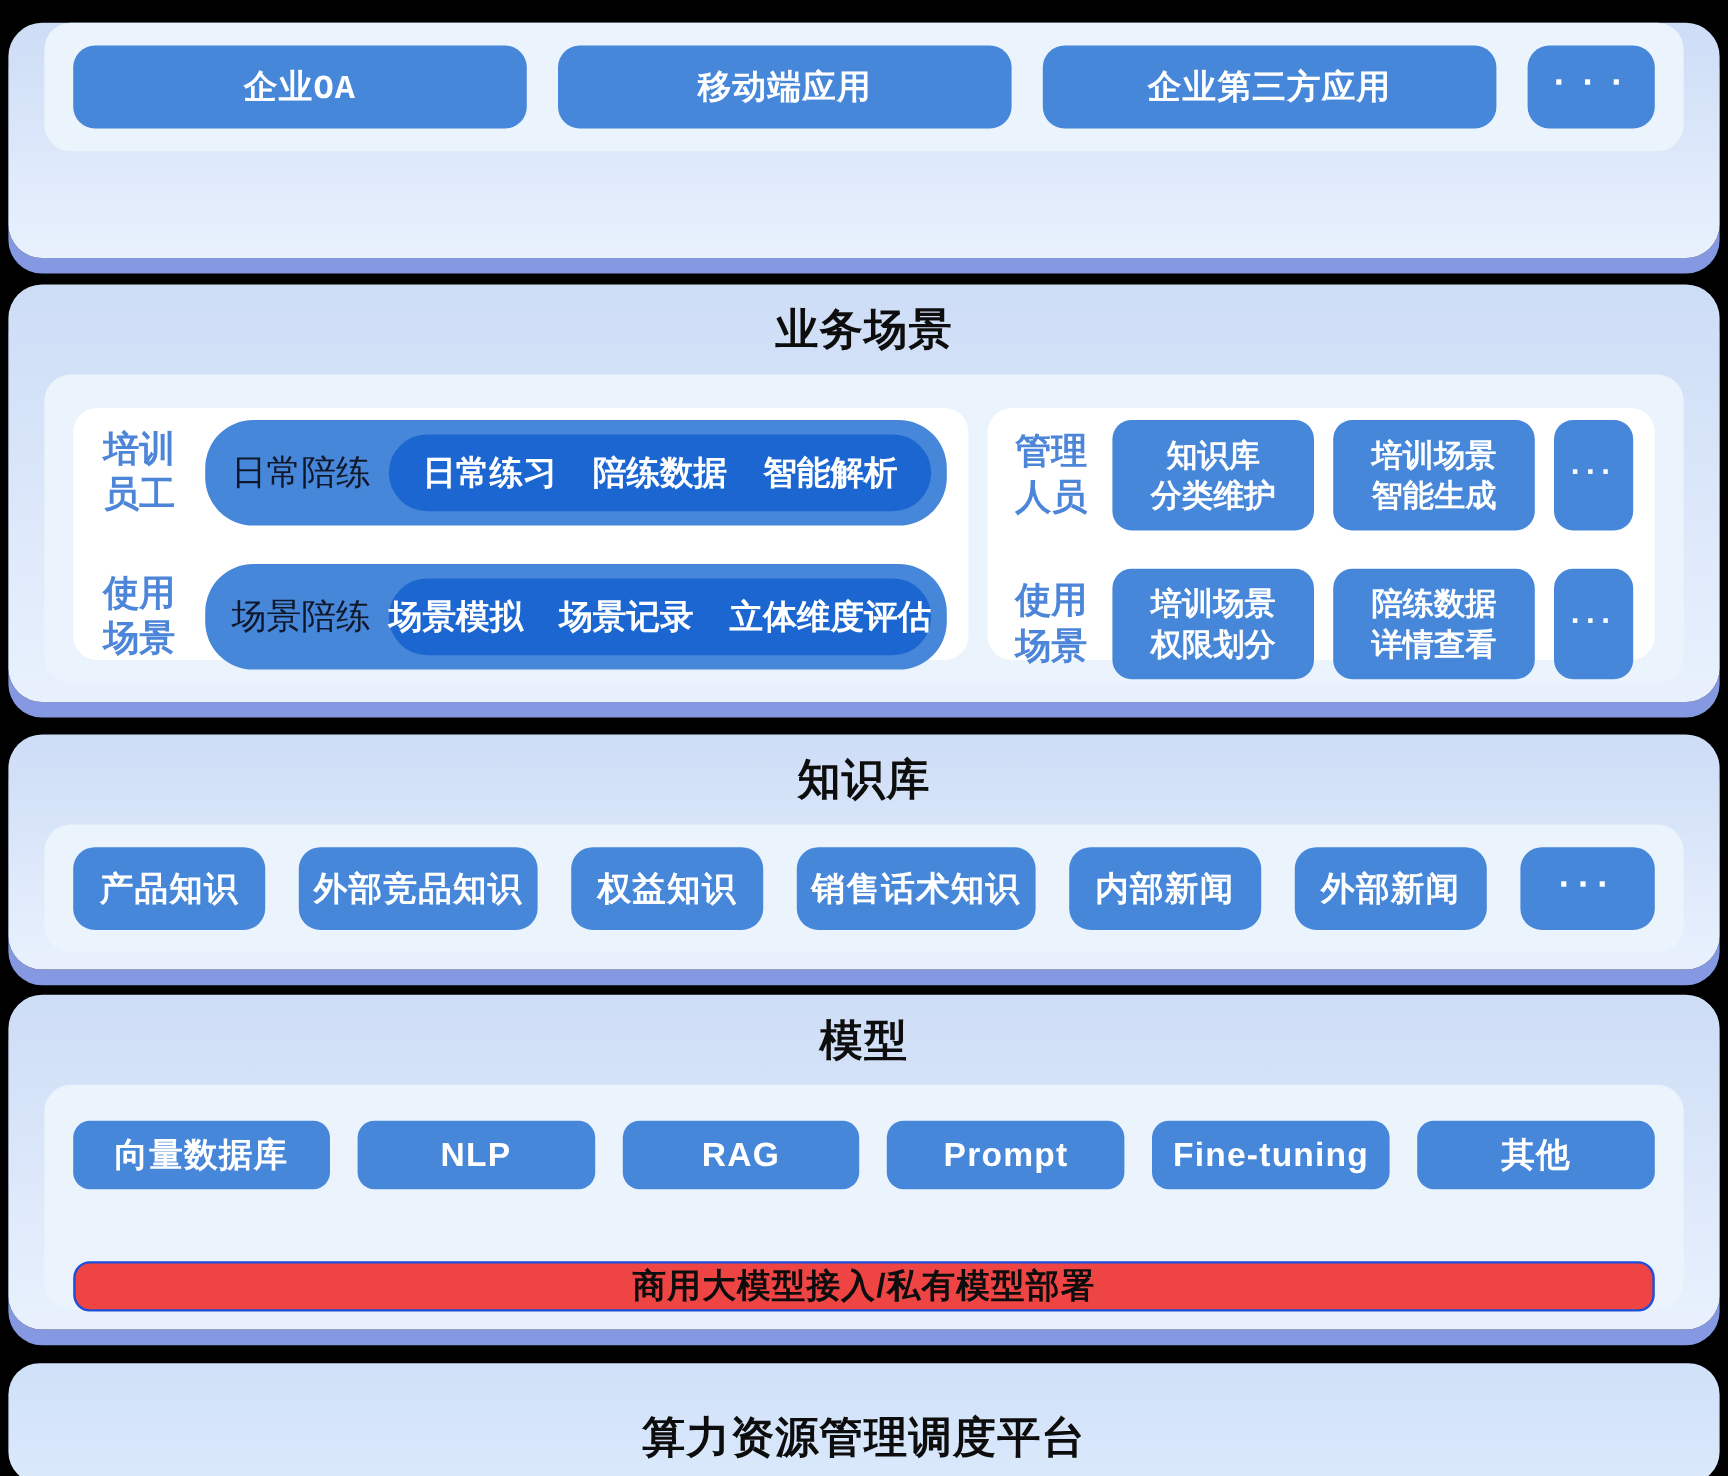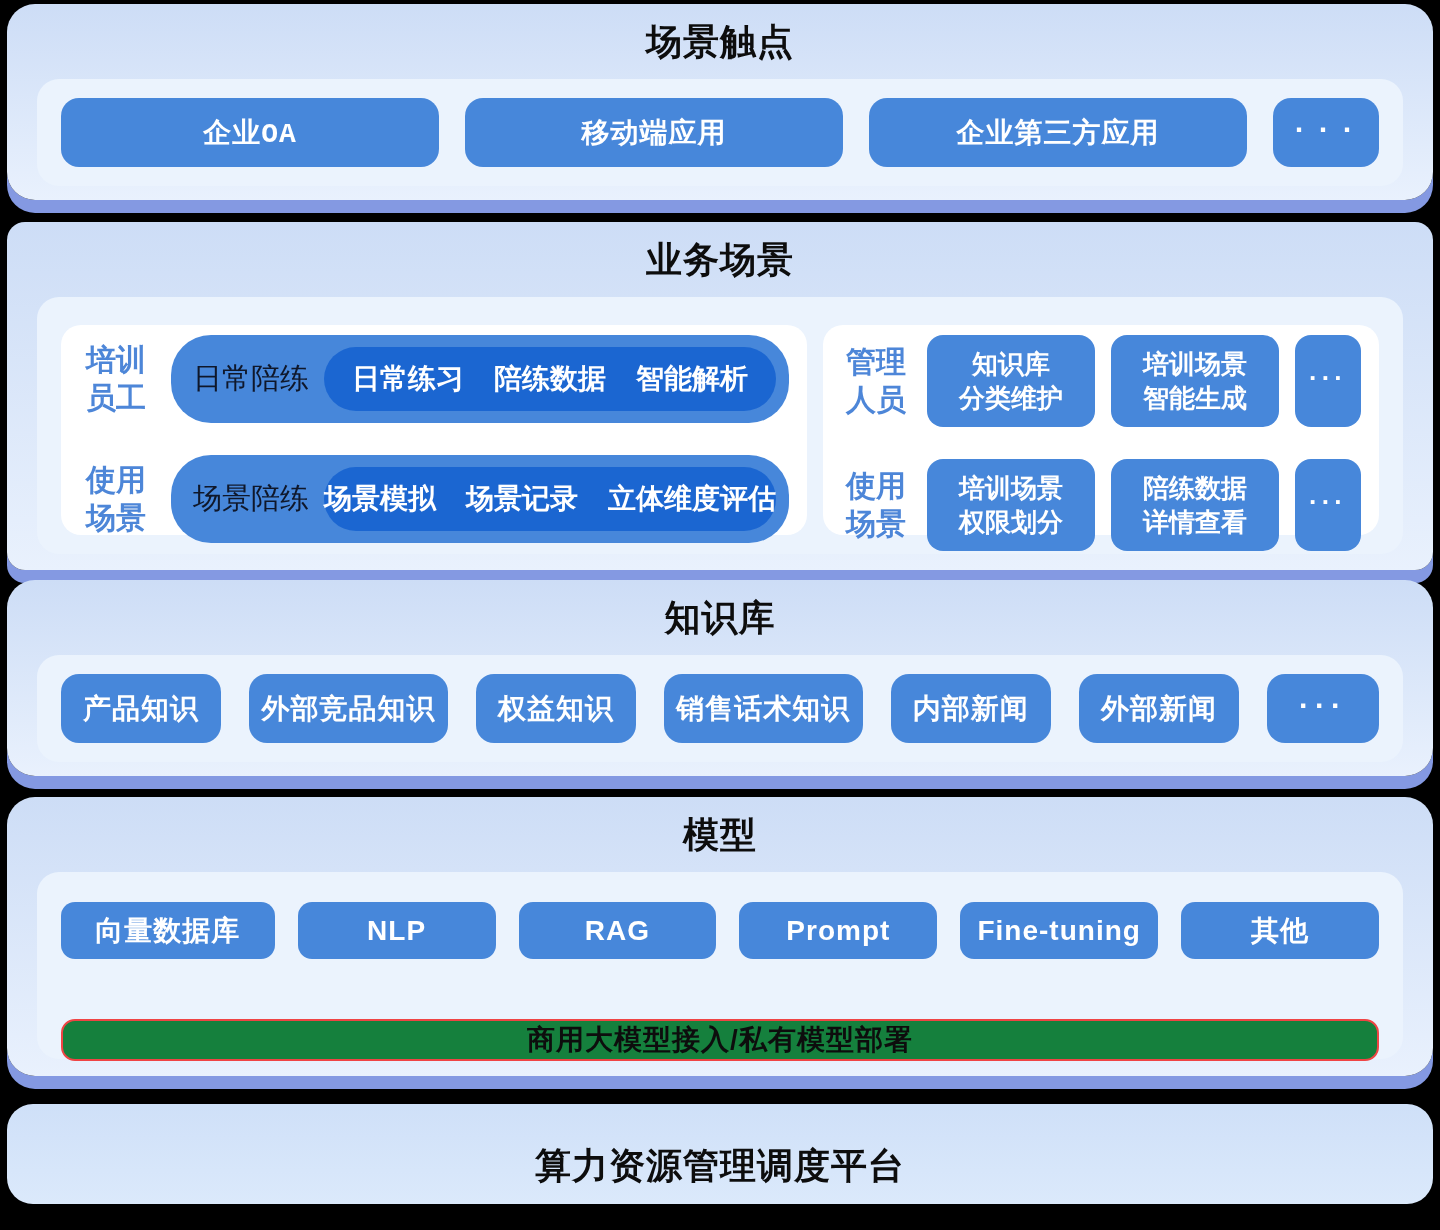--- a/index.html
+++ b/index.html
@@ -27,21 +27,21 @@
   .b1 .chip{flex:1 1 0;font-family:Liberation Mono, monospace;}
   .b1 .chip-more{flex:0 0 106px;}
 
   .b3{height:196px;margin-bottom:21px;}
   .b3 .panel{height:107px;padding:19px 24px;display:flex;gap:28px;}
   .b3 .chip{flex:1 1 0;}
   .b3 .chip-wide{flex:1.24 1 0;}
   .b3 .chip-more{flex:0 0 112px;}
 
   
-  .b2{height:348px;margin-bottom:10px;border-radius:18px;}
+  .b2{height:348px;margin-bottom:27px;}
   .b2 .panel{height:257px;padding:28px 24px 19px;display:flex;gap:16px;}
   .card{background:#fff;border-radius:20px;box-sizing:border-box;
         padding:10px 18px;display:flex;flex-direction:column;gap:32px;}
   .card-left{flex:1.315 1 0;}
   .card-right{flex:1 1 0;}
   .brow{display:flex;align-items:center;gap:18px;flex:1;}
   .blabel{flex:0 0 74px;color:#4d86d8;font-weight:700;font-size:30px;
           line-height:38px;text-align:center;}
   .pill{flex:1;background:#4787da;border-radius:40px;height:88px;box-sizing:border-box;
         display:flex;align-items:center;gap:15px;padding:0 13px 0 22px;}
@@ -57,38 +57,37 @@
            font-size:26px;font-weight:700;letter-spacing:4px;padding-bottom:6px;box-sizing:border-box;}
   .card-right .brow{gap:16px;}
   .card-right .blabel{flex:0 0 70px;}
 
   
   .b4{height:279px;margin-bottom:28px;}
   .b4 .panel{height:187px;padding:30px 24px 12px;display:flex;flex-direction:column;}
   .b4 .chips{display:flex;gap:23px;height:57px;}
   .b4 .chip{flex:1 1 0;height:57px;border-radius:14px;}
   .b4 .chip-first{flex:1.08 1 0;}
-  .model-bar{margin-top:20px;height:68px;box-sizing:border-box;background:#15803d;
-             border:2px solid #ef4444;border-radius:14px;
+  .model-bar{margin-top:20px;height:68px;box-sizing:border-box;background:#ef4444;
+             border:2px solid #1d4ed8;border-radius:14px;
              display:flex;align-items:center;justify-content:center;
              font-size:28px;font-weight:700;color:#0d0d0d;letter-spacing:1px;}
 
   
   .b5{height:100px;border-radius:26px;box-shadow:none;
       background:linear-gradient(180deg,#cfe0f8 0%,#dbe9fb 100%);
       display:flex;align-items:center;justify-content:center;}
   .b5 .band-title{padding-top:0;margin-top:23px;}
 </style>
 </head>
 <body>
 
 <div class="stage">
 
   <div class="band b1">
-    <div class="band-title">场景触点</div>
     <div class="panel">
       <div class="chip">企业OA</div>
       <div class="chip">移动端应用</div>
       <div class="chip">企业第三方应用</div>
       <div class="chip chip-more">···</div>
     </div>
   </div>
 
   <div class="band b2">
     <div class="band-title">业务场景</div>

